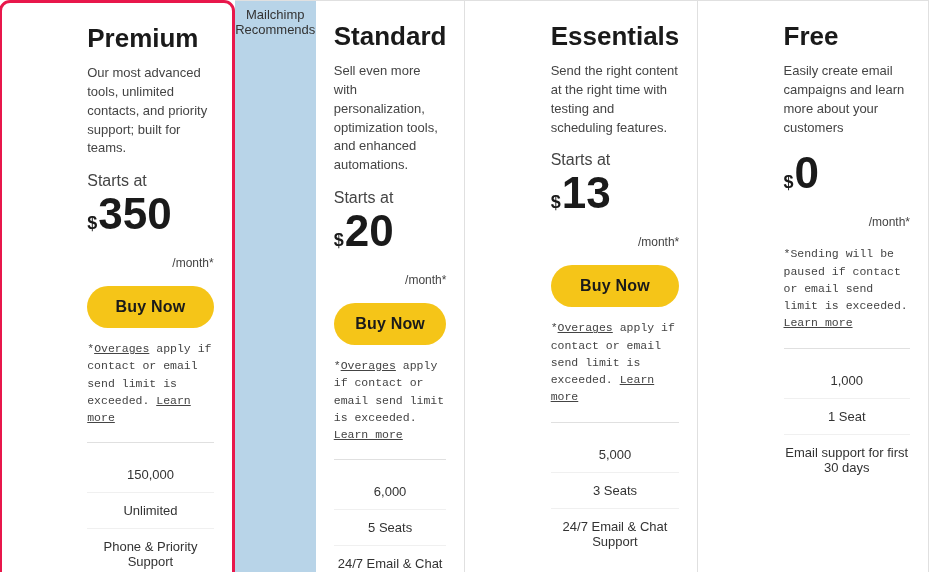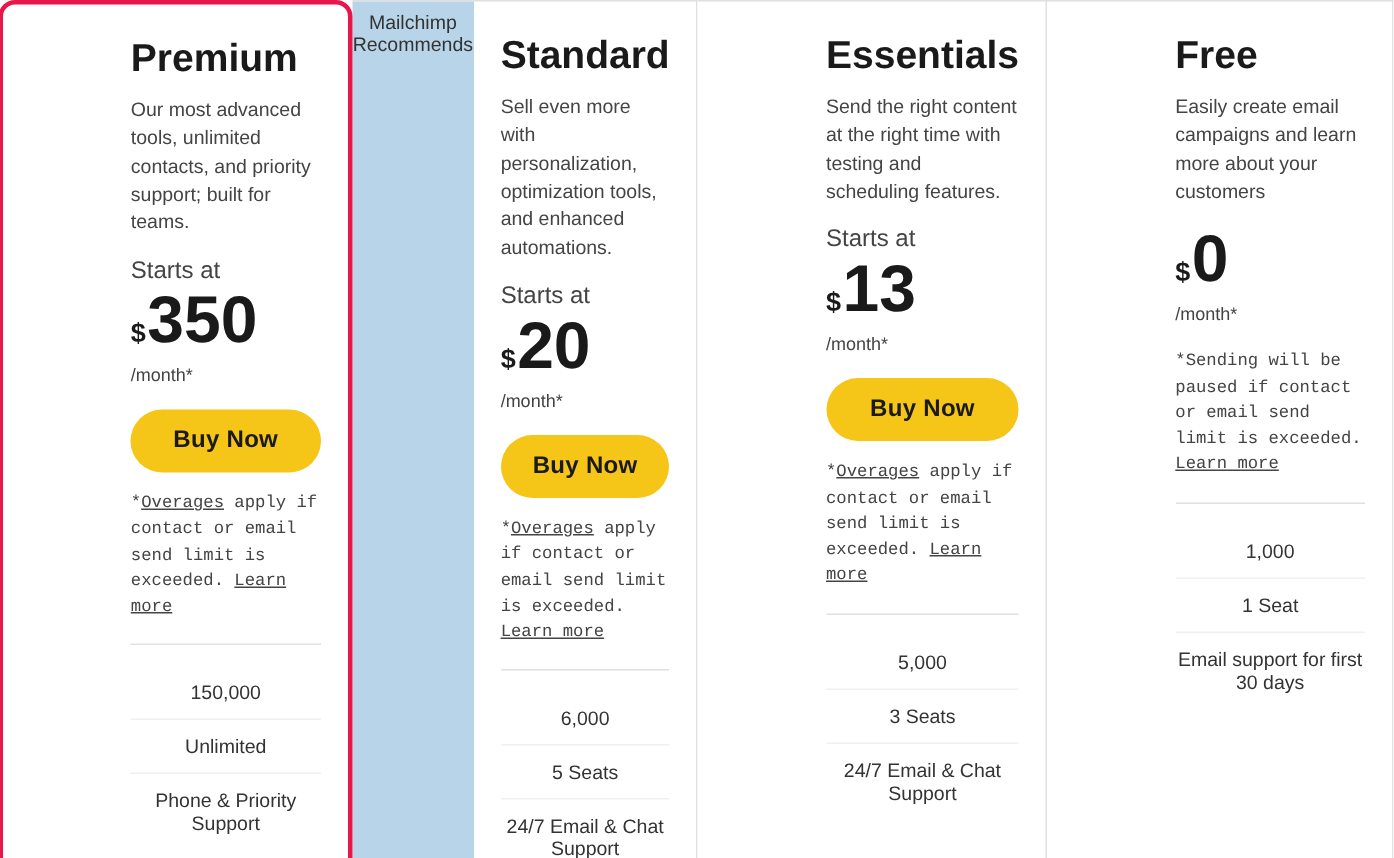--- a/index.html
+++ b/index.html
@@ -100,21 +100,22 @@
     .price-amount {
       font-size: 44px;
       font-weight: 700;
       color: #1a1a1a;
       line-height: 1;
     }
 
     .price-period {
       font-size: 12px;
       color: #444;
-      margin-top: 7px;
+      margin-top: 20px;
+      text-align: right;
     }
 
     .cta-button {
       background: #f5c518;
       border: none;
       border-radius: 50px;
       padding: 12px 0;
       font-size: 16px;
       font-weight: 700;
       color: #1a1a1a;

